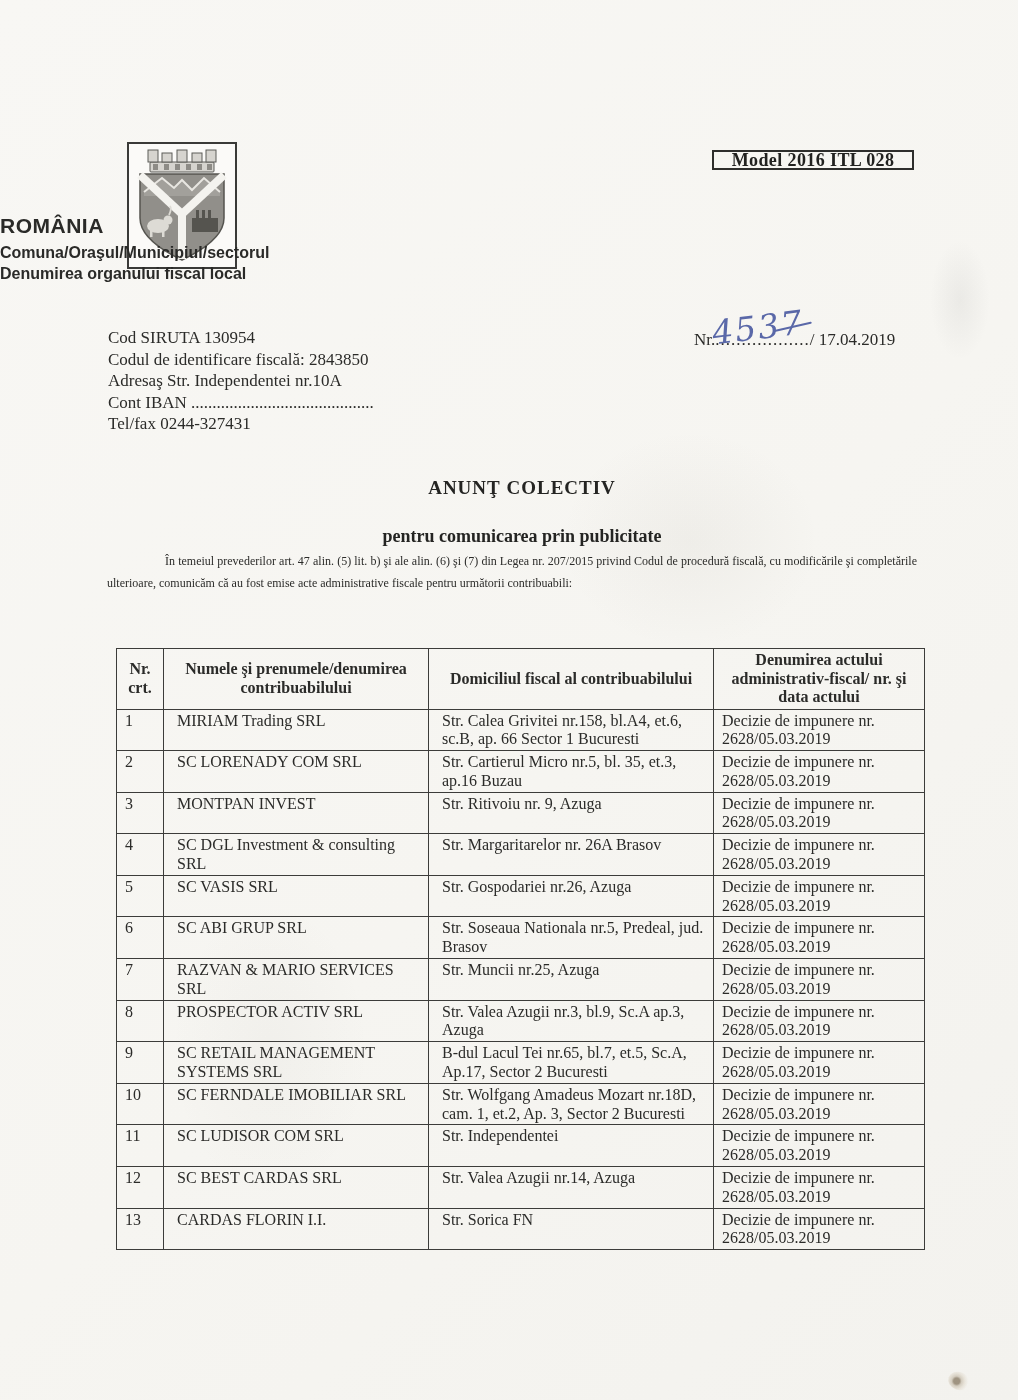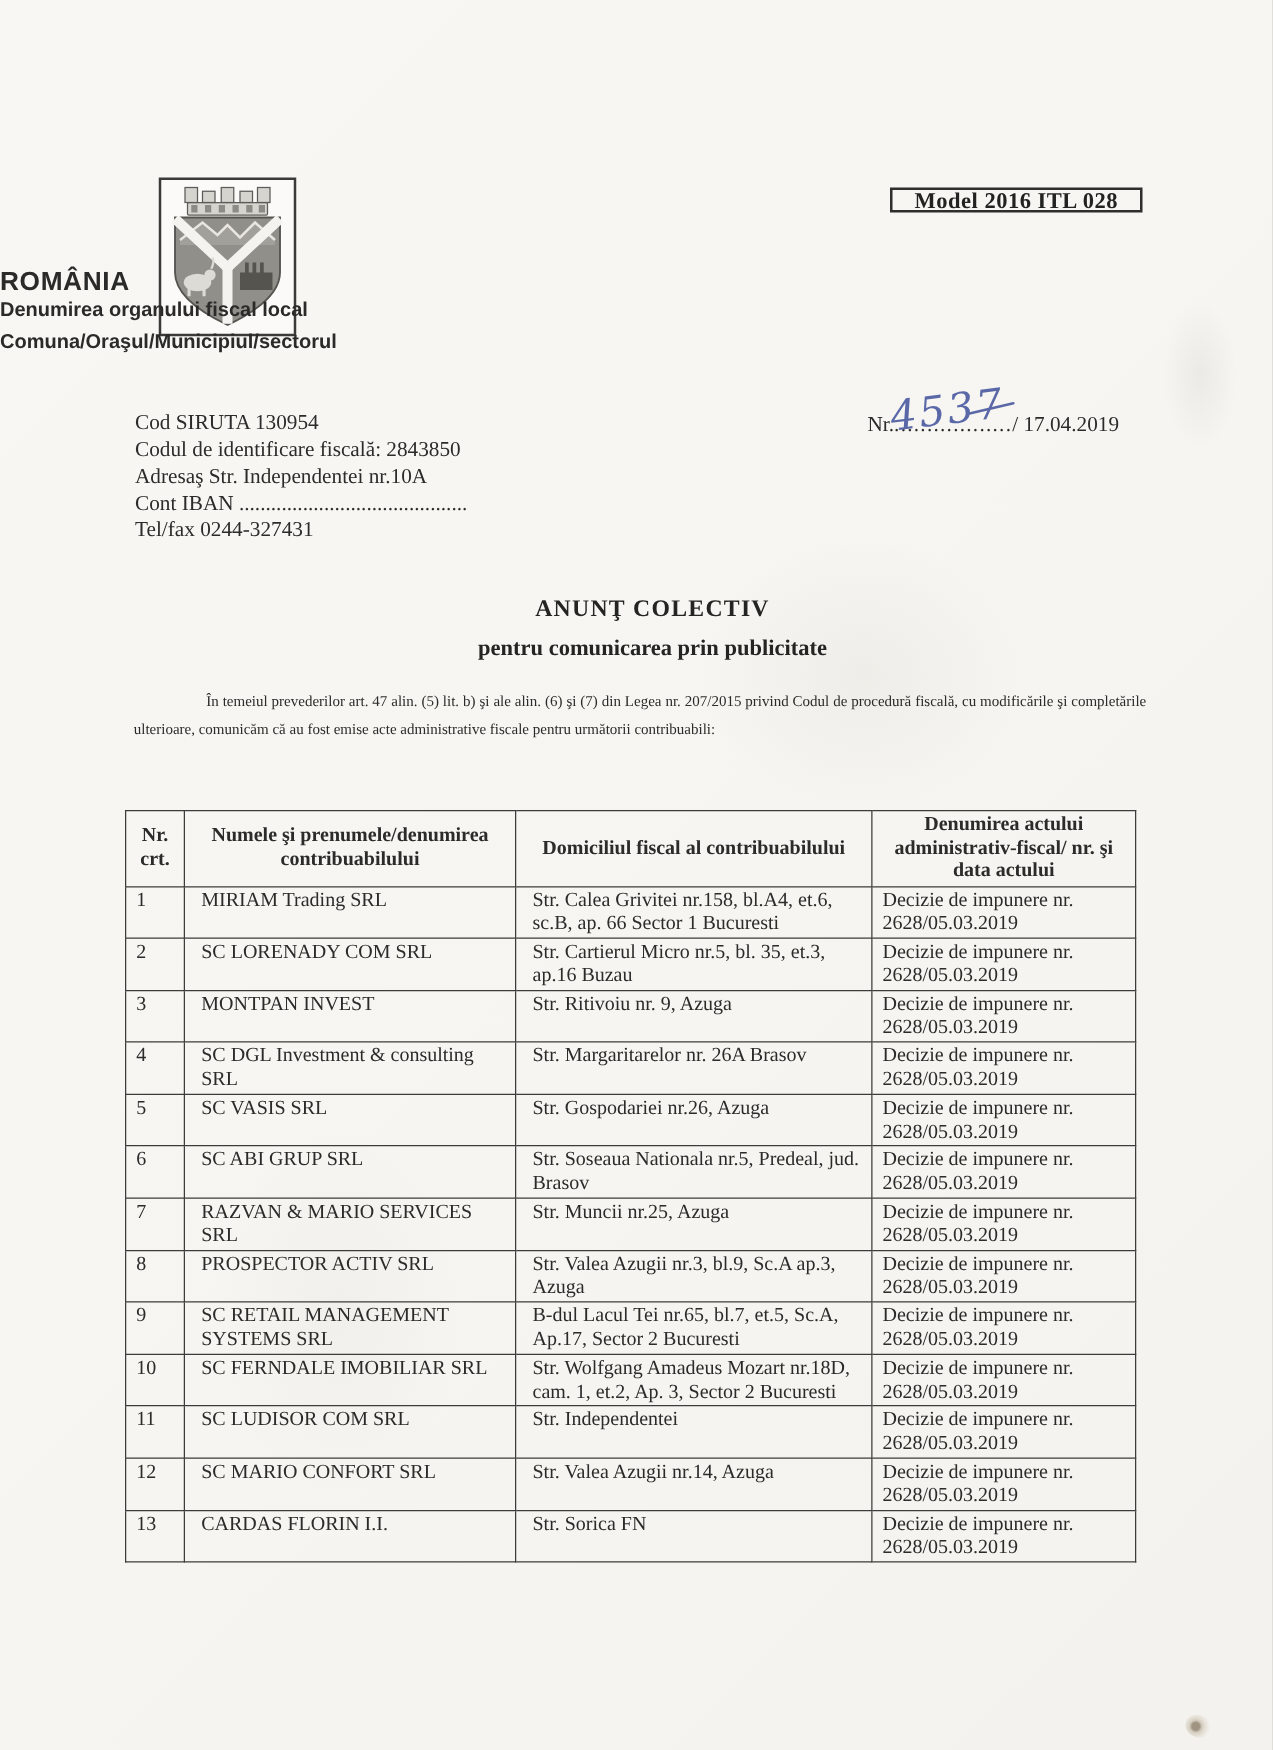--- a/index.html
+++ b/index.html
@@ -91,33 +91,33 @@
     transform: rotate(-6deg);
     border-radius: 2px;
   }
 
   
   .title-block {
     position: absolute; left: 0; top: 477px; width: 1018px;
     text-align: center; color: #242422; padding-left: 26px;
   }
   .title-line1 { font-size: 19px; font-weight: bold; letter-spacing: 1px; }
-  .title-line2 { font-size: 18px; font-weight: bold; margin-top: 9px; }
+  .title-line2 { font-size: 18px; font-weight: bold; margin-top: 27px; }
 
   
   .intro-paragraph {
     position: absolute; left: 107px; top: 551px; width: 810px;
     font-size: 12px; line-height: 21.6px;
     text-align: justify; text-indent: 58px;
     color: #2b2b29;
   }
 
   
   .doc-table {
-    position: absolute; left: 100px; top: 648px; width: 808px;
+    position: absolute; left: 116px; top: 648px; width: 808px;
     border-collapse: collapse; table-layout: fixed;
     font-size: 16px; color: #2b2b29;
   }
   .doc-table th, .doc-table td {
     border: 1.5px solid #3c3c3a;
   }
   .doc-table th {
     font-weight: bold; text-align: center; vertical-align: middle;
     height: 56px; padding: 2px 6px; line-height: 18.5px;
   }
@@ -185,22 +185,22 @@
       </g>
     </svg>
   </div>
 
   <div class="model-box">
     <span>Model 2016 ITL 028</span>
   </div>
 
   <div class="header-center">
     <div class="country-name">ROMÂNIA</div>
+    <div class="header-sub header-sub-first">Comuna/Oraşul/Municipiul/sectorul</div>
     <div class="header-sub">Denumirea organului fiscal local</div>
-    <div class="header-sub header-sub-first">Comuna/Oraşul/Municipiul/sectorul</div>
   </div>
 
   <div class="issuer-block">
     <div>Cod SIRUTA 130954</div>
     <div>Codul de identificare fiscală: 2843850</div>
     <div>Adresaş Str. Independentei nr.10A</div>
     <div>Cont IBAN ...........................................</div>
     <div>Tel/fax 0244-327431</div>
   </div>
 
@@ -340,21 +340,21 @@
       <td class="cell-name">SC LUDISOR COM SRL</td>
       <td class="cell-addr">Str. Independentei</td>
       <td class="cell-act">
         <div>Decizie de impunere nr.</div>
         <div>2628/05.03.2019</div>
       </td>
     </tr>
 
     <tr>
       <td class="cell-nr">12</td>
-      <td class="cell-name">SC MARIO CONFORT SRL</td>
+      <td class="cell-name">SC BEST CARDAS SRL</td>
       <td class="cell-addr">Str. Valea Azugii nr.14, Azuga</td>
       <td class="cell-act">
         <div>Decizie de impunere nr.</div>
         <div>2628/05.03.2019</div>
       </td>
     </tr>
 
     <tr>
       <td class="cell-nr">13</td>
       <td class="cell-name">CARDAS FLORIN I.I.</td>

